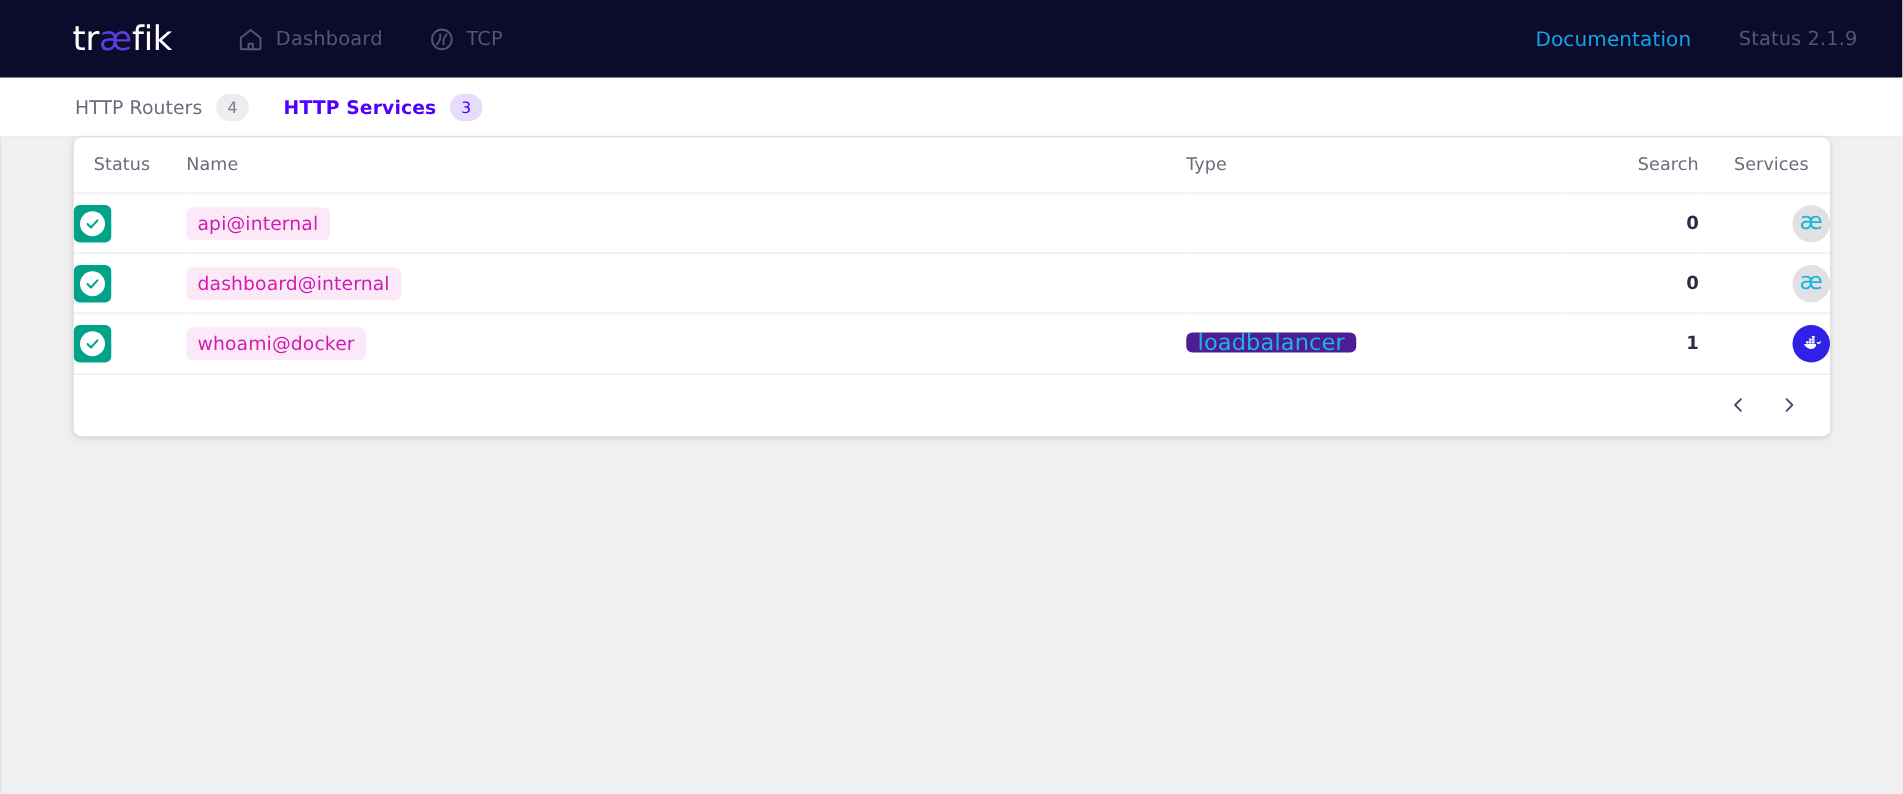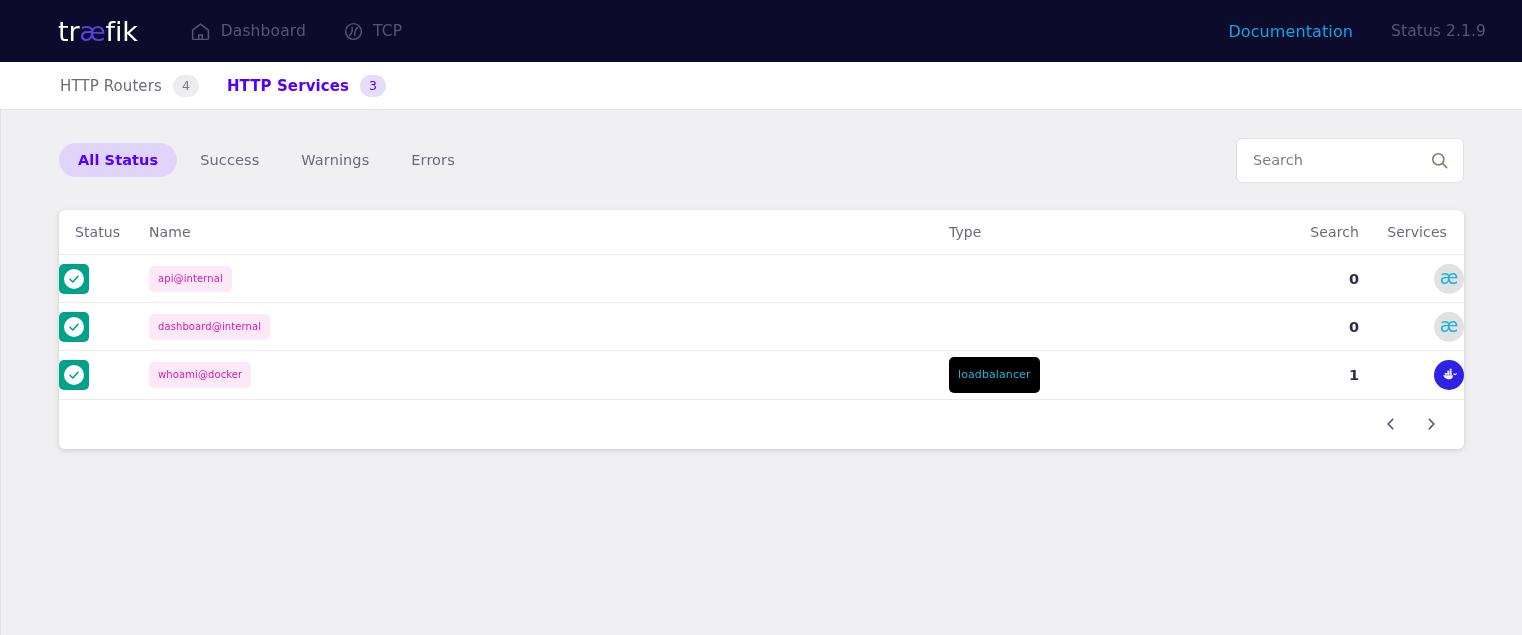--- a/index.html
+++ b/index.html
@@ -230,33 +230,33 @@
   }
 
   .name-chip {
     display: inline-flex;
     align-items: center;
     height: 26px;
     padding: 0 9px;
     border-radius: 5px;
     background: #fbe9f8;
     color: #d31bb4;
-    font-size: 10px;
+    font-size: 15px;
     letter-spacing: 0.1px;
   }
 
   .type-chip {
     display: inline-flex;
     align-items: center;
-    height: 36px;
+    height: 16px;
     padding: 0 9px;
     border-radius: 5px;
-    background: #000000;
+    background: #4c1d95;
     color: #22b3e0;
-    font-size: 11px;
+    font-size: 18px;
     letter-spacing: 0.1px;
   }
 
   .provider-badge {
     display: inline-flex;
     align-items: center;
     justify-content: center;
     width: 30px; height: 30px;
     border-radius: 50%;
     vertical-align: middle;
@@ -336,38 +336,20 @@
 
   <div class="tab active">
     <span class="tab-label">HTTP Services</span>
     <span class="tab-badge">3</span>
   </div>
 
 </div>
 
 <div class="content">
 
-  <div class="toolbar">
-    <div class="filters">
-      <button class="filter-btn active">All Status</button>
-      <button class="filter-btn">Success</button>
-      <button class="filter-btn">Warnings</button>
-      <button class="filter-btn">Errors</button>
-    </div>
-
-    <div class="searchbox">
-      <input type="text" placeholder="Search" style="">
-      <span class="search-icon">
-        <svg width="19" height="19" viewBox="0 0 24 24" fill="none" stroke="#8a7a6d" stroke-width="2" stroke-linecap="round">
-          <circle cx="10.5" cy="10.5" r="7"></circle>
-          <line x1="16" y1="16" x2="21" y2="21"></line>
-        </svg>
-      </span>
-    </div>
-  </div>
 
   <div class="card">
     <table class="data">
       <thead>
         <tr>
           <th class="col-status">Status</th>
           <th class="col-name">Name</th>
           <th class="col-type">Type</th>
           <th class="col-servers">Search</th>
           <th class="col-provider">Services</th>

